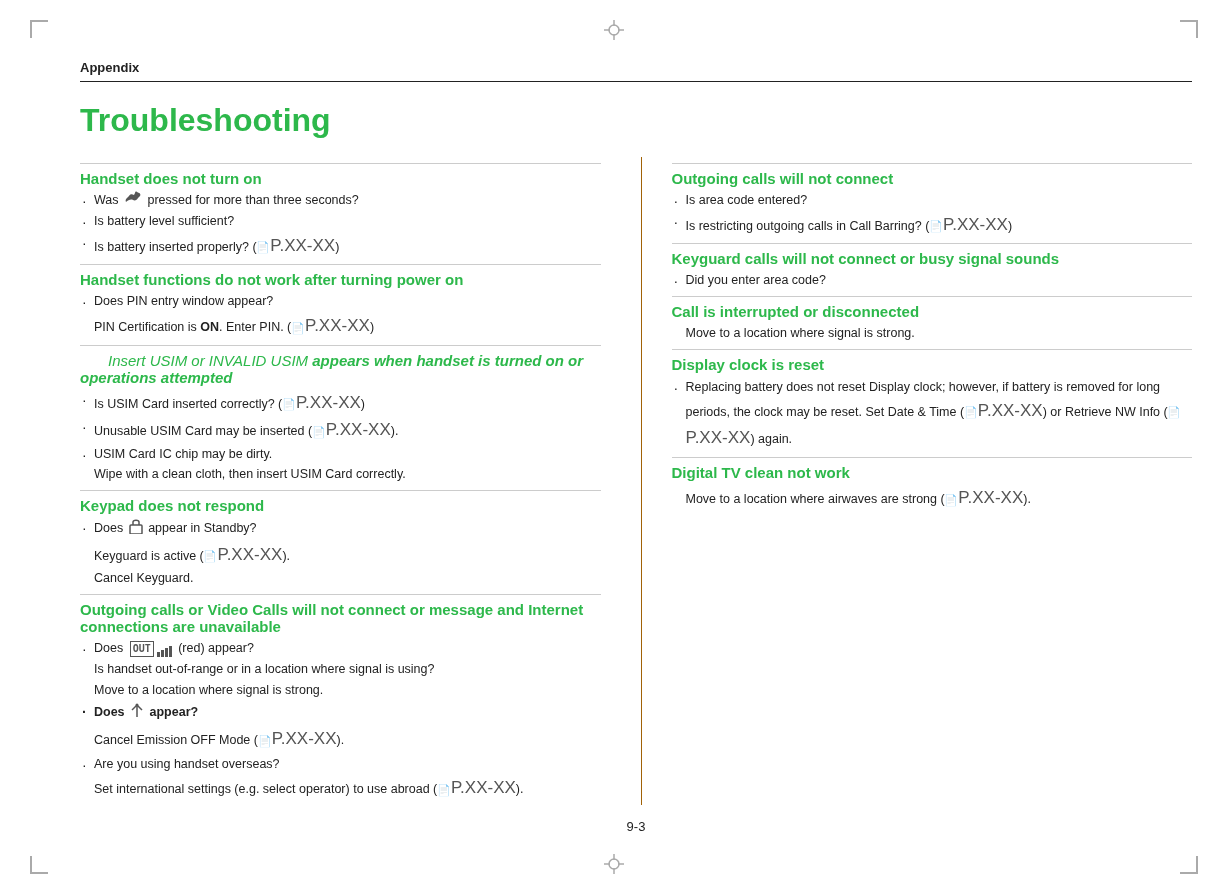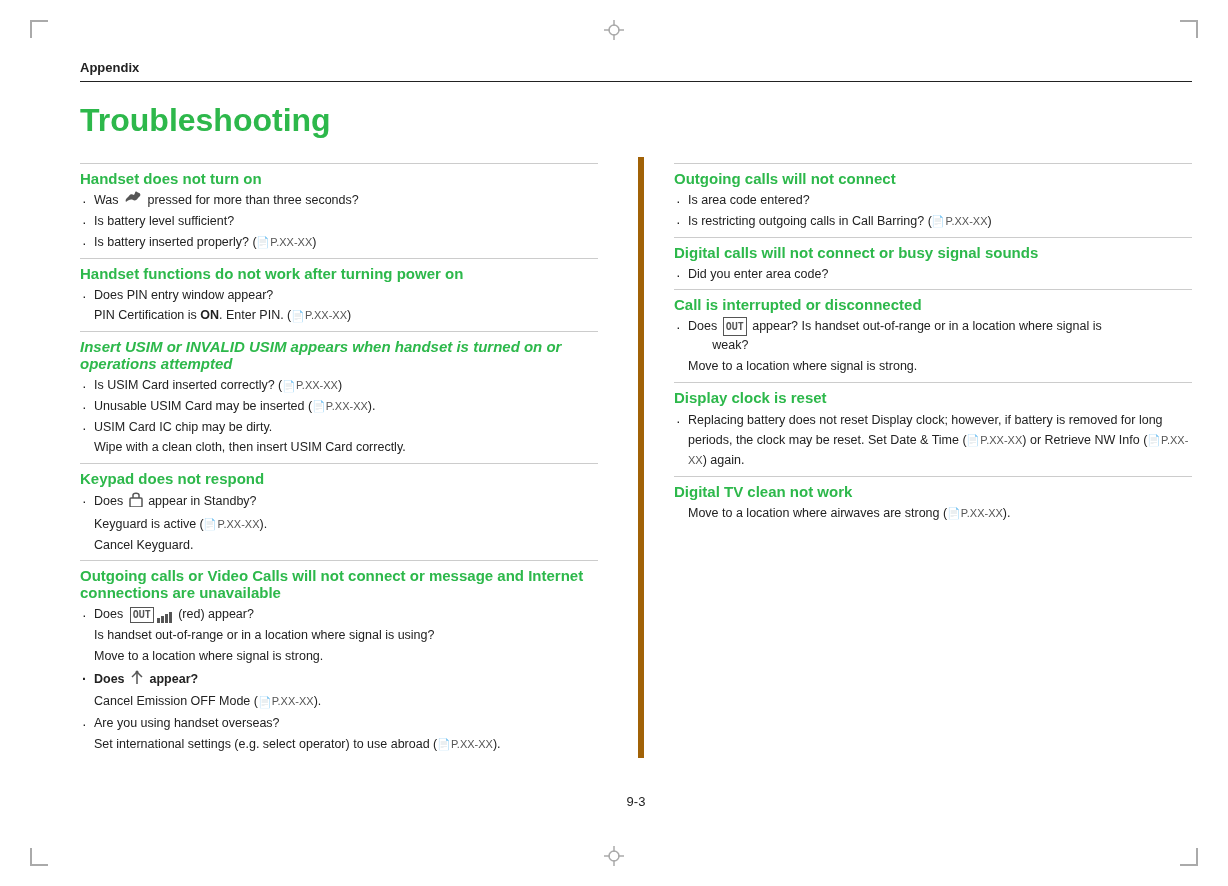--- a/index.html
+++ b/index.html
@@ -65,21 +65,21 @@
       display: flex;
       gap: 40px;
     }
 
     .col-left {
       flex: 1;
     }
 
     .col-right {
       flex: 1;
-      border-left: 6px solid #a16207;
+      border-left: 1px solid #a16207;
       padding-left: 30px;
     }
 
     .section {
       margin-bottom: 4px;
     }
 
     .section-rule {
       border: none;
       border-top: 1px solid #ccc;
@@ -120,38 +120,38 @@
     }
 
     .sub-text {
       padding-left: 14px;
       font-size: 12.5px;
       line-height: 1.5;
       margin-bottom: 2px;
     }
 
     .bold-text { font-weight: bold; }
-    .italic-bold { font-weight: bold; font-style: italic; }
+    .italic-bold { font-weight: normal; font-style: italic; margin-left: 28px; }
 
     .page-number {
       text-align: center;
       font-size: 13px;
       color: #222;
-      margin-top: 36px;
+      margin-top: 14px;
     }
 
     .ref-icon {
       display: inline-block;
       font-size: 11px;
       vertical-align: middle;
       color: #555;
     }
 
     .pxx {
-      font-size: 11px;
+      font-size: 17px;
       color: #555;
     }
   </style>
 </head>
 <body>
 
 <div class="corner-mark tl"></div>
 <div class="corner-mark tr"></div>
 <div class="corner-mark bl"></div>
 <div class="corner-mark br"></div>
@@ -271,32 +271,29 @@
         <hr class="section-rule">
         <div class="section-title">Outgoing calls will not connect</div>
         <ul class="bullet-list">
           <li>Is area code entered?</li>
           <li>Is restricting outgoing calls in Call Barring? (<span class="ref-icon">📄</span><span class="pxx">P.XX-XX</span>)</li>
         </ul>
       </div>
 
       <div class="section">
         <hr class="section-rule">
-        <div class="section-title">Digital calls will not connect or busy signal sounds</div>
+        <div class="section-title">Keyguard calls will not connect or busy signal sounds</div>
         <ul class="bullet-list">
           <li>Did you enter area code?</li>
         </ul>
       </div>
 
       <div class="section">
         <hr class="section-rule">
         <div class="section-title">Call is interrupted or disconnected</div>
-        <ul class="bullet-list">
-          <li>Does <span style="display:inline-flex;align-items:flex-end;gap:1px;vertical-align:middle;margin:0 2px;font-family:monospace;font-size:10px;font-weight:bold;color:#555;border:1px solid #555;padding:1px 2px;">OUT</span> appear? Is handset out-of-range or in a location where signal is<br>&nbsp;&nbsp;&nbsp;&nbsp;&nbsp;&nbsp;&nbsp;weak?</li>
-        </ul>
         <div class="sub-text">Move to a location where signal is strong.</div>
       </div>
 
       <div class="section">
         <hr class="section-rule">
         <div class="section-title">Display clock is reset</div>
         <ul class="bullet-list">
           <li style="line-height:1.6;">Replacing battery does not reset Display clock; however, if battery is removed for long periods, the clock may be reset. Set Date &amp; Time (<span class="ref-icon">📄</span><span class="pxx">P.XX-XX</span>) or Retrieve NW Info (<span class="ref-icon">📄</span><span class="pxx">P.XX-XX</span>) again.</li>
         </ul>
       </div>

